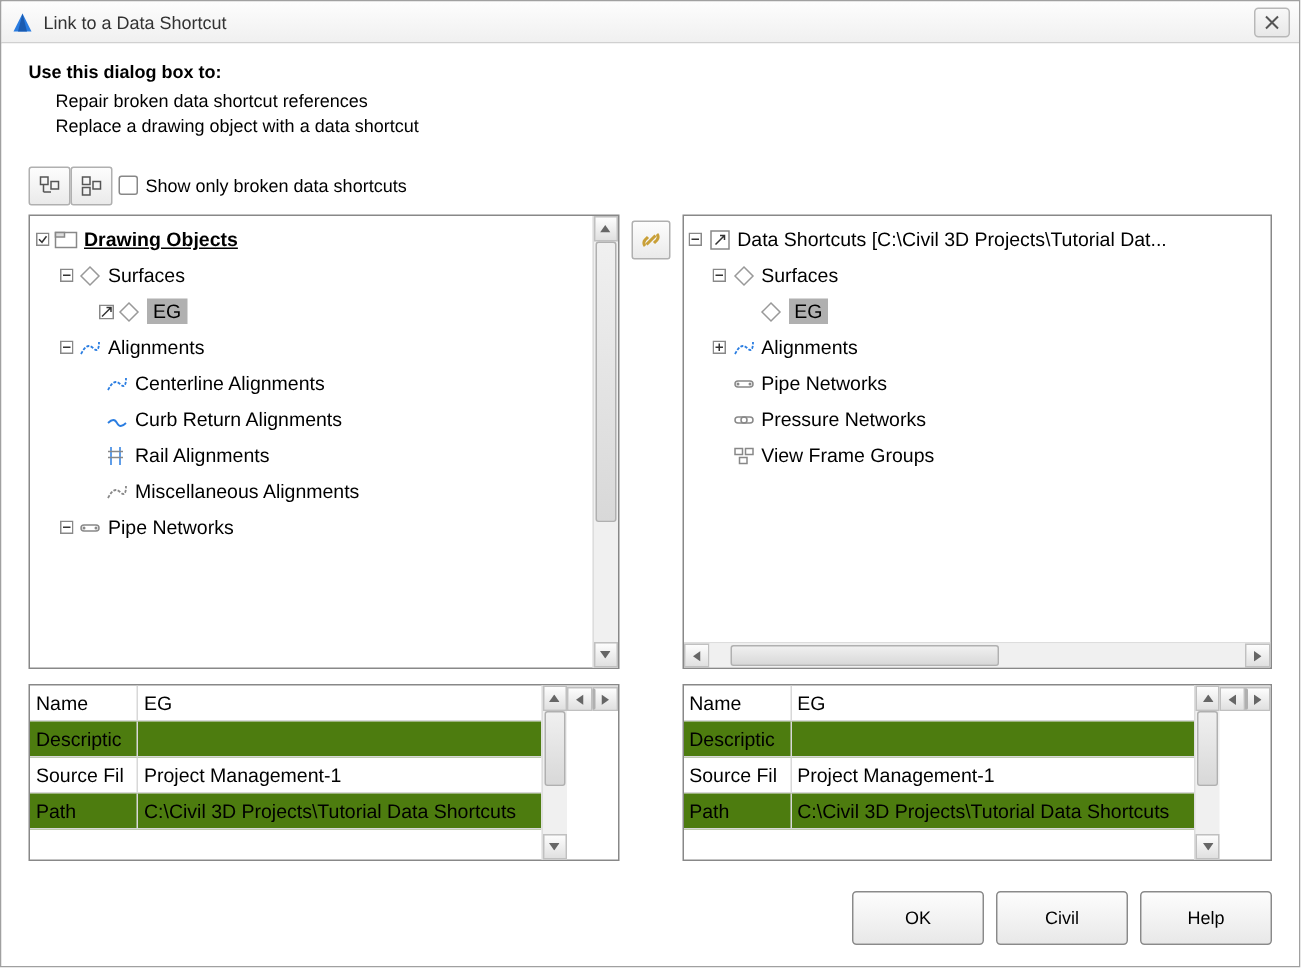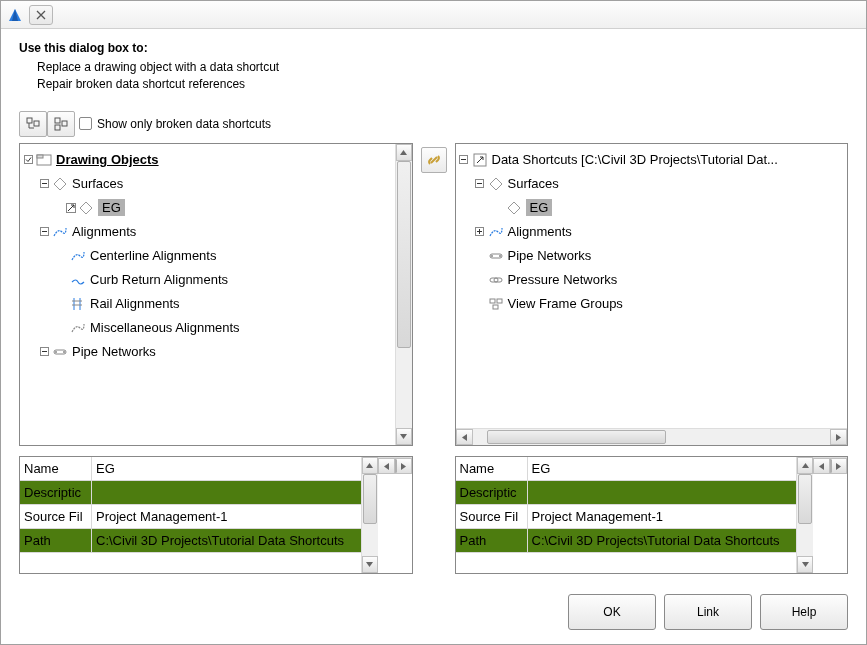--- a/index.html
+++ b/index.html
@@ -61,32 +61,33 @@
 <body>
 
 <div class="dialog">
   <div class="titlebar">
     <span class="appicon">
       <svg viewBox="0 0 16 16">
           <polygon points="2,14 8,2 14,14" fill="#2a7de1"></polygon>
           <polygon points="8,2 11,14 5,14" fill="#1a5bb0"></polygon>
         </svg>
     </span>
+    <span class="title">Link to a Data Shortcut</span>
     <div class="closebtn">
       <svg viewBox="0 0 10 10">
           <path d="M1 1 L9 9 M9 1 L1 9" stroke="#555" stroke-width="1.3" fill="none"></path>
         </svg>
     </div>
   </div>
 
   <div class="content">
     <div class="instructions">
       <div class="header">Use this dialog box to:</div>
+      <div class="line">Repair broken data shortcut references</div>
       <div class="line">Replace a drawing object with a data shortcut</div>
-      <div class="line">Repair broken data shortcut references</div>
     </div>
 
     <div class="toolbar-row">
       <div class="tbtn">
         <svg width="14" height="14" viewBox="0 0 14 14">
             <rect x="1" y="1" width="5" height="5" fill="none" stroke="#555"></rect>
             <rect x="8" y="4" width="5" height="5" fill="none" stroke="#555"></rect>
             <line x1="3" y1="6" x2="3" y2="11" stroke="#555"></line>
             <line x1="3" y1="11" x2="8" y2="11" stroke="#555"></line>
           </svg>
@@ -470,16 +471,16 @@
                 </svg>
               </div>
           </div>
         </div>
       </div>
     </div>
   </div>
 
   <div class="button-row">
     <button class="dbtn">OK</button>
-    <button class="dbtn">Link</button>
+    <button class="dbtn">Civil</button>
     <button class="dbtn">Help</button>
   </div>
 </div>
 
 </body></html>

